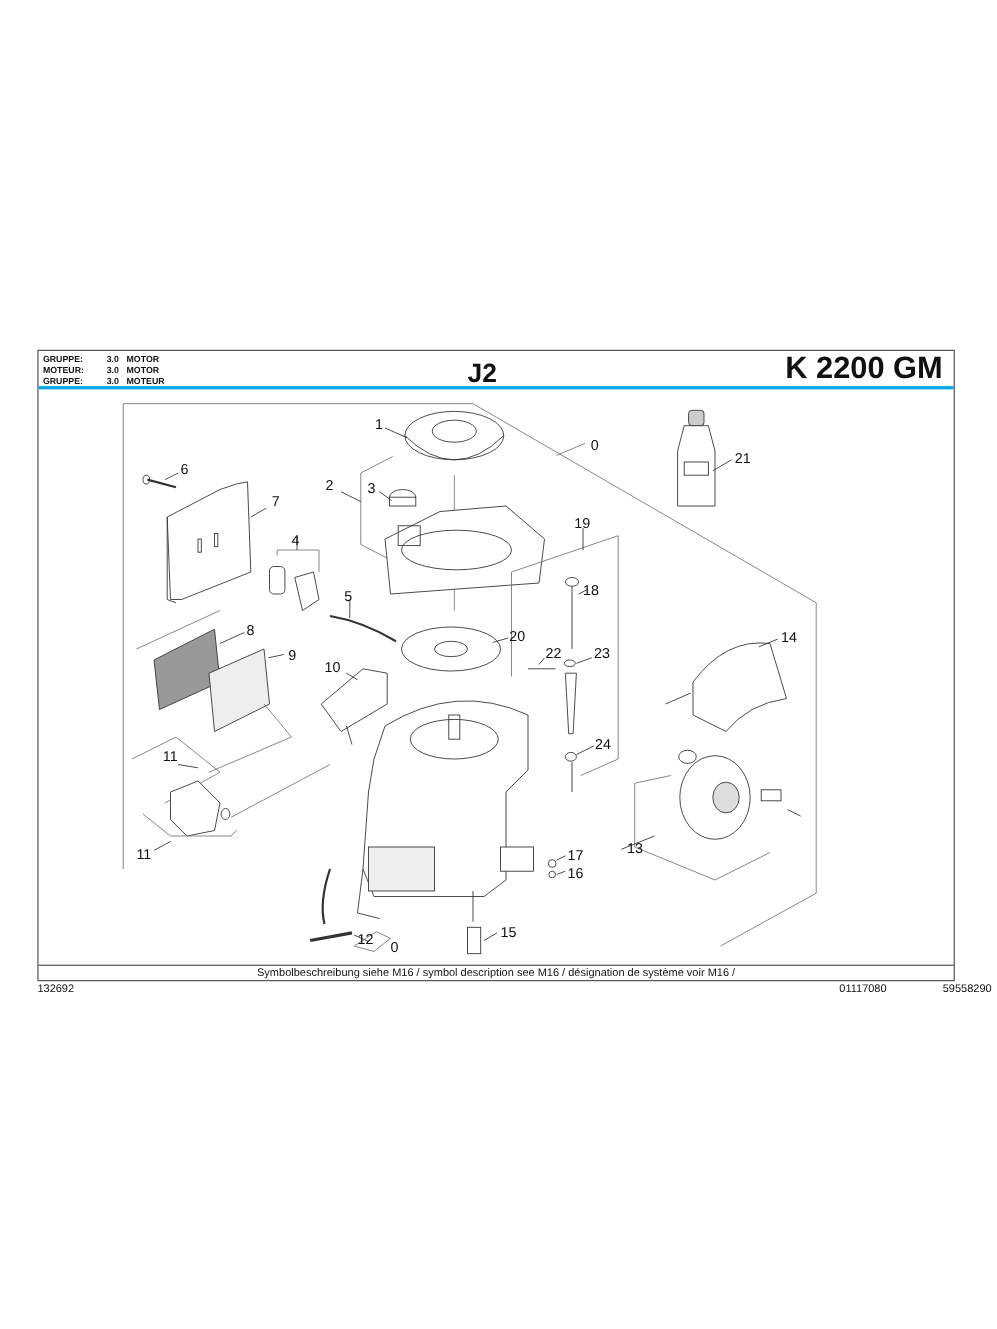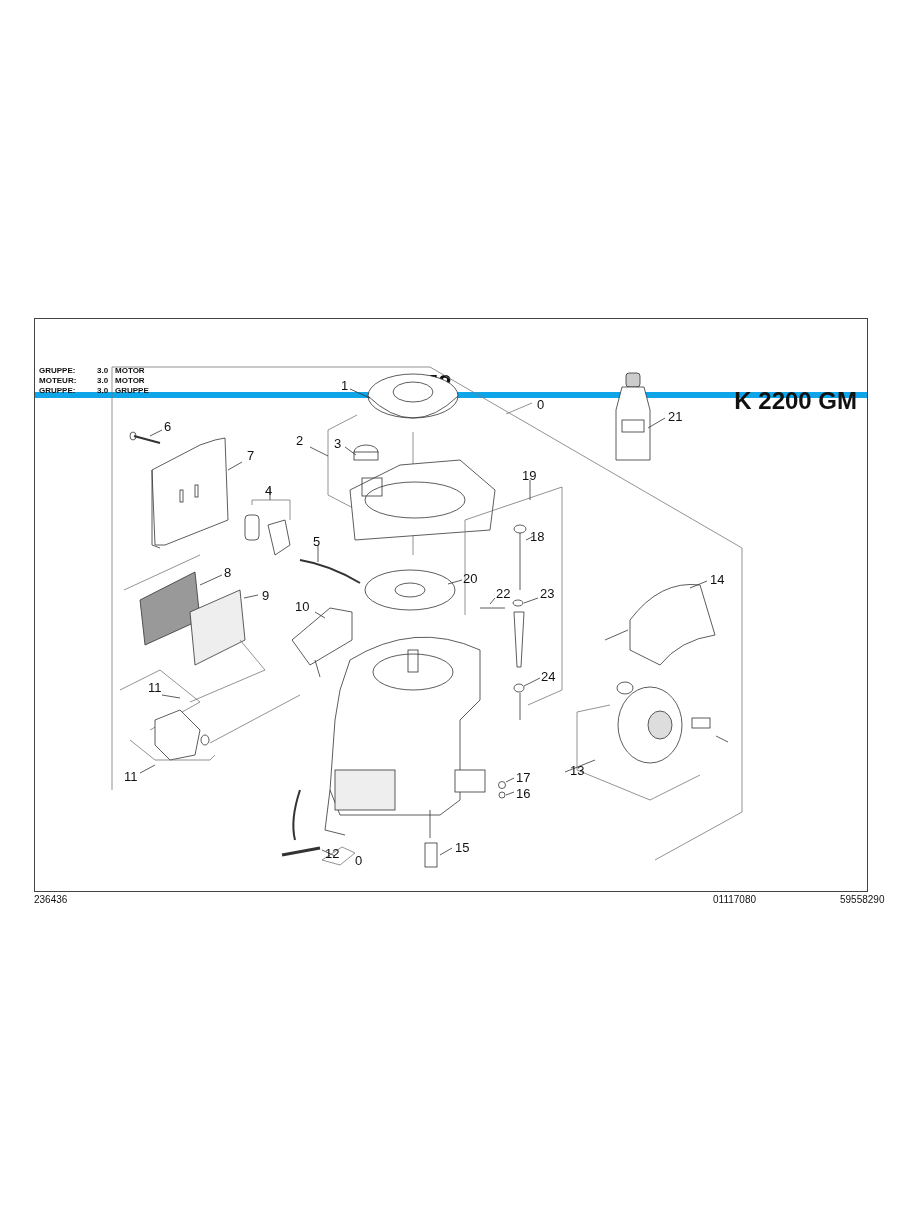--- a/index.html
+++ b/index.html
@@ -1,24 +1,24 @@
 <!DOCTYPE html>
 <html><head>
 <meta charset="utf-8">
 <style>
   html, body { margin:0; padding:0; background:#ffffff; }
   body { width:906px; height:1208px; position:relative; font-family:"Liberation Sans", sans-serif; color:#111; overflow:hidden; }
   .sheet { position:absolute; left:34px; top:318px; width:834px; height:574px; border:1px solid #444; box-sizing:border-box; }
-  .hdr { position:absolute; left:0; top:0; width:100%; height:35px; border-bottom:6px solid #0ea5e9; box-sizing:border-box;margin-top:44px; }
+  .hdr { position:absolute; left:0; top:0; width:100%; height:35px; border-bottom:3px solid #0ea5e9; box-sizing:border-box; }
   .grp { position:absolute; left:4px; top:3px; font-size:8px; font-weight:bold; line-height:10px; }
   .grp .row { display:flex; }
   .grp .k { width:58px; }
   .grp .n { width:18px; }
   .code { position:absolute; left:390px; top:7px; font-size:24px; font-weight:bold; }
-  .model { position:absolute; right:10px; top:24px; font-size:24px; font-weight:bold; }
+  .model { position:absolute; right:10px; top:0; font-size:28px; font-weight:bold; }
   .ftr { position:absolute; left:0; bottom:0; width:100%; height:14px; border-top:1px solid #444; box-sizing:border-box; text-align:center; font-size:10px; line-height:13px; }
   .below { position:absolute; top:894px; font-size:10px; }
   svg.diag { position:absolute; left:34px; top:353px; }
   .lbl { font-family:"Liberation Sans", sans-serif; font-size:13px; fill:#111; }
 </style>
 </head>
 <body>
 
 <div class="sheet">
   <div class="hdr">
@@ -29,31 +29,32 @@
         <span>MOTOR</span>
       </div>
       <div class="row">
         <span class="k">MOTEUR:</span>
         <span class="n">3.0</span>
         <span>MOTOR</span>
       </div>
       <div class="row">
         <span class="k">GRUPPE:</span>
         <span class="n">3.0</span>
-        <span>GRUPPE</span>
+        <span>MOTEUR</span>
       </div>
     </div>
     <div class="code">J2</div>
     <div class="model">K 2200 GM</div>
   </div>
+  <div class="ftr">Symbolbeschreibung siehe M16 / symbol description see M16 / désignation de système voir M16 /</div>
 </div>
 
-<div class="below" style="left:34px;">236436</div>
-<div class="below" style="left:713px;">01117080</div>
-<div class="below" style="left:812px;padding-left:28px;">59558290</div>
+<div class="below" style="left:34px;">132692</div>
+<div class="below" style="left:763px;">01117080</div>
+<div class="below" style="left:829px;padding-left:28px;">59558290</div>
 
 <svg class="diag" width="834" height="525" viewBox="34 353 834 525" fill="none" stroke="#333" stroke-width="0.8">
 
   <polyline points="112,790 112,367 430,367 742,548 742,812 655,860" stroke="#777"></polyline>
   <line x1="506" y1="414" x2="532" y2="403" stroke="#777"></line>
 
   <g>
     <line x1="134" y1="436" x2="160" y2="443" stroke-width="2"></line>
     <ellipse cx="133" cy="436" rx="3" ry="4"></ellipse>
     <line x1="150" y1="436" x2="162" y2="430"></line>

